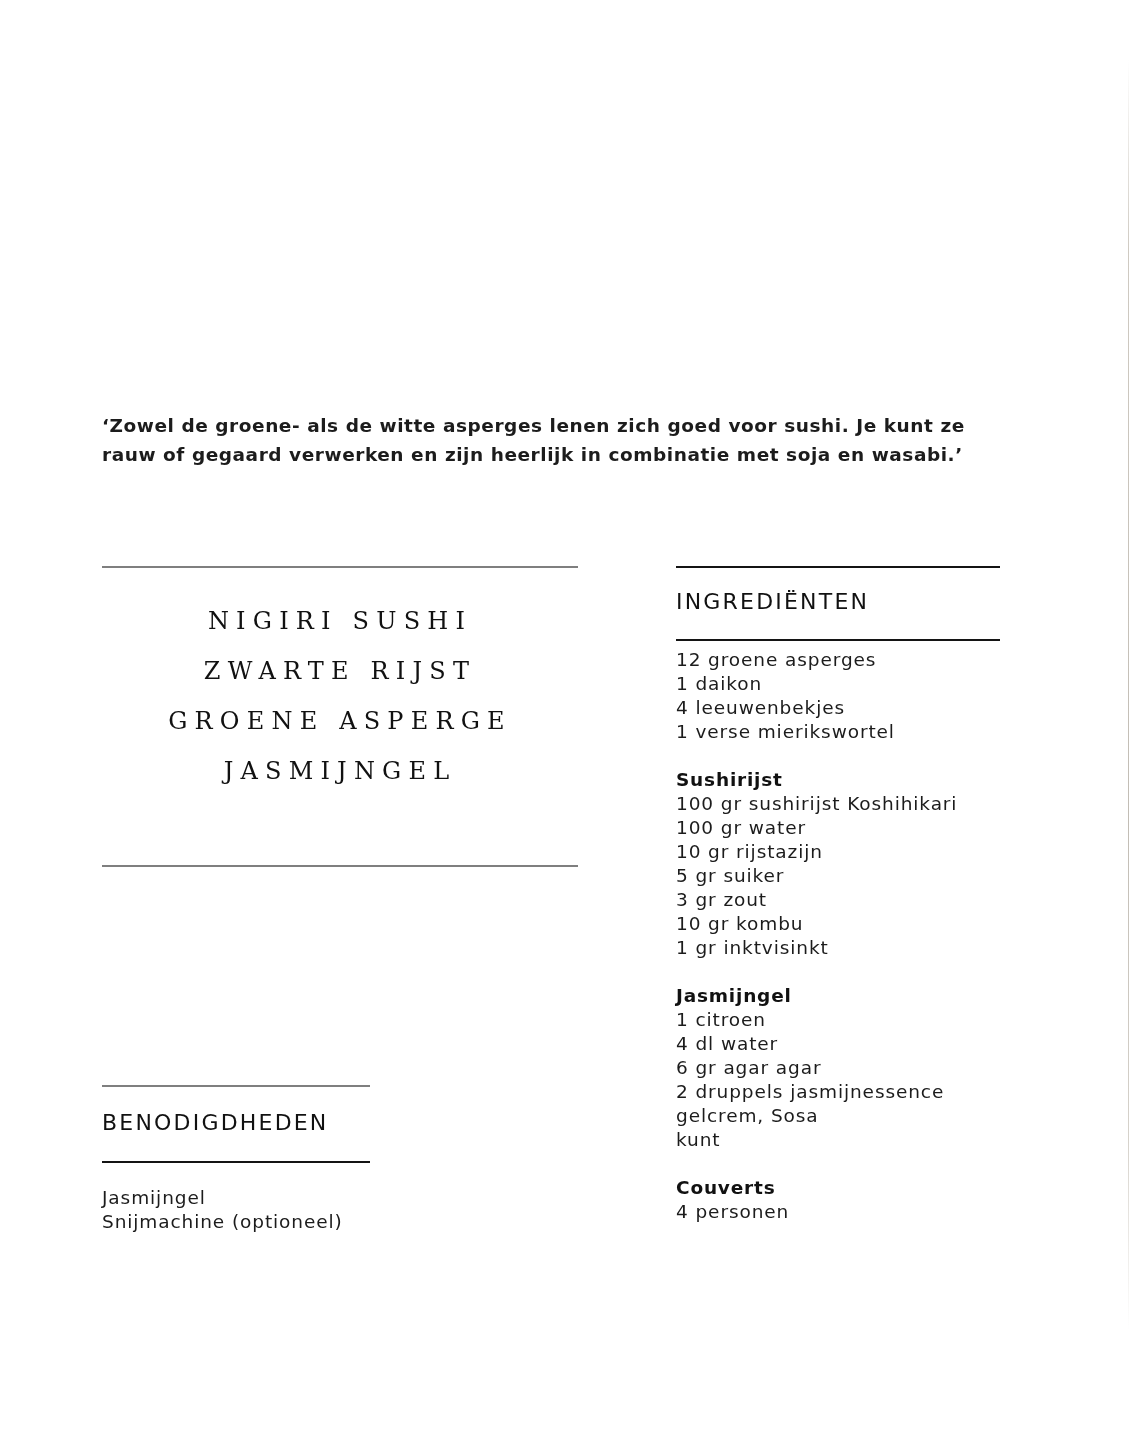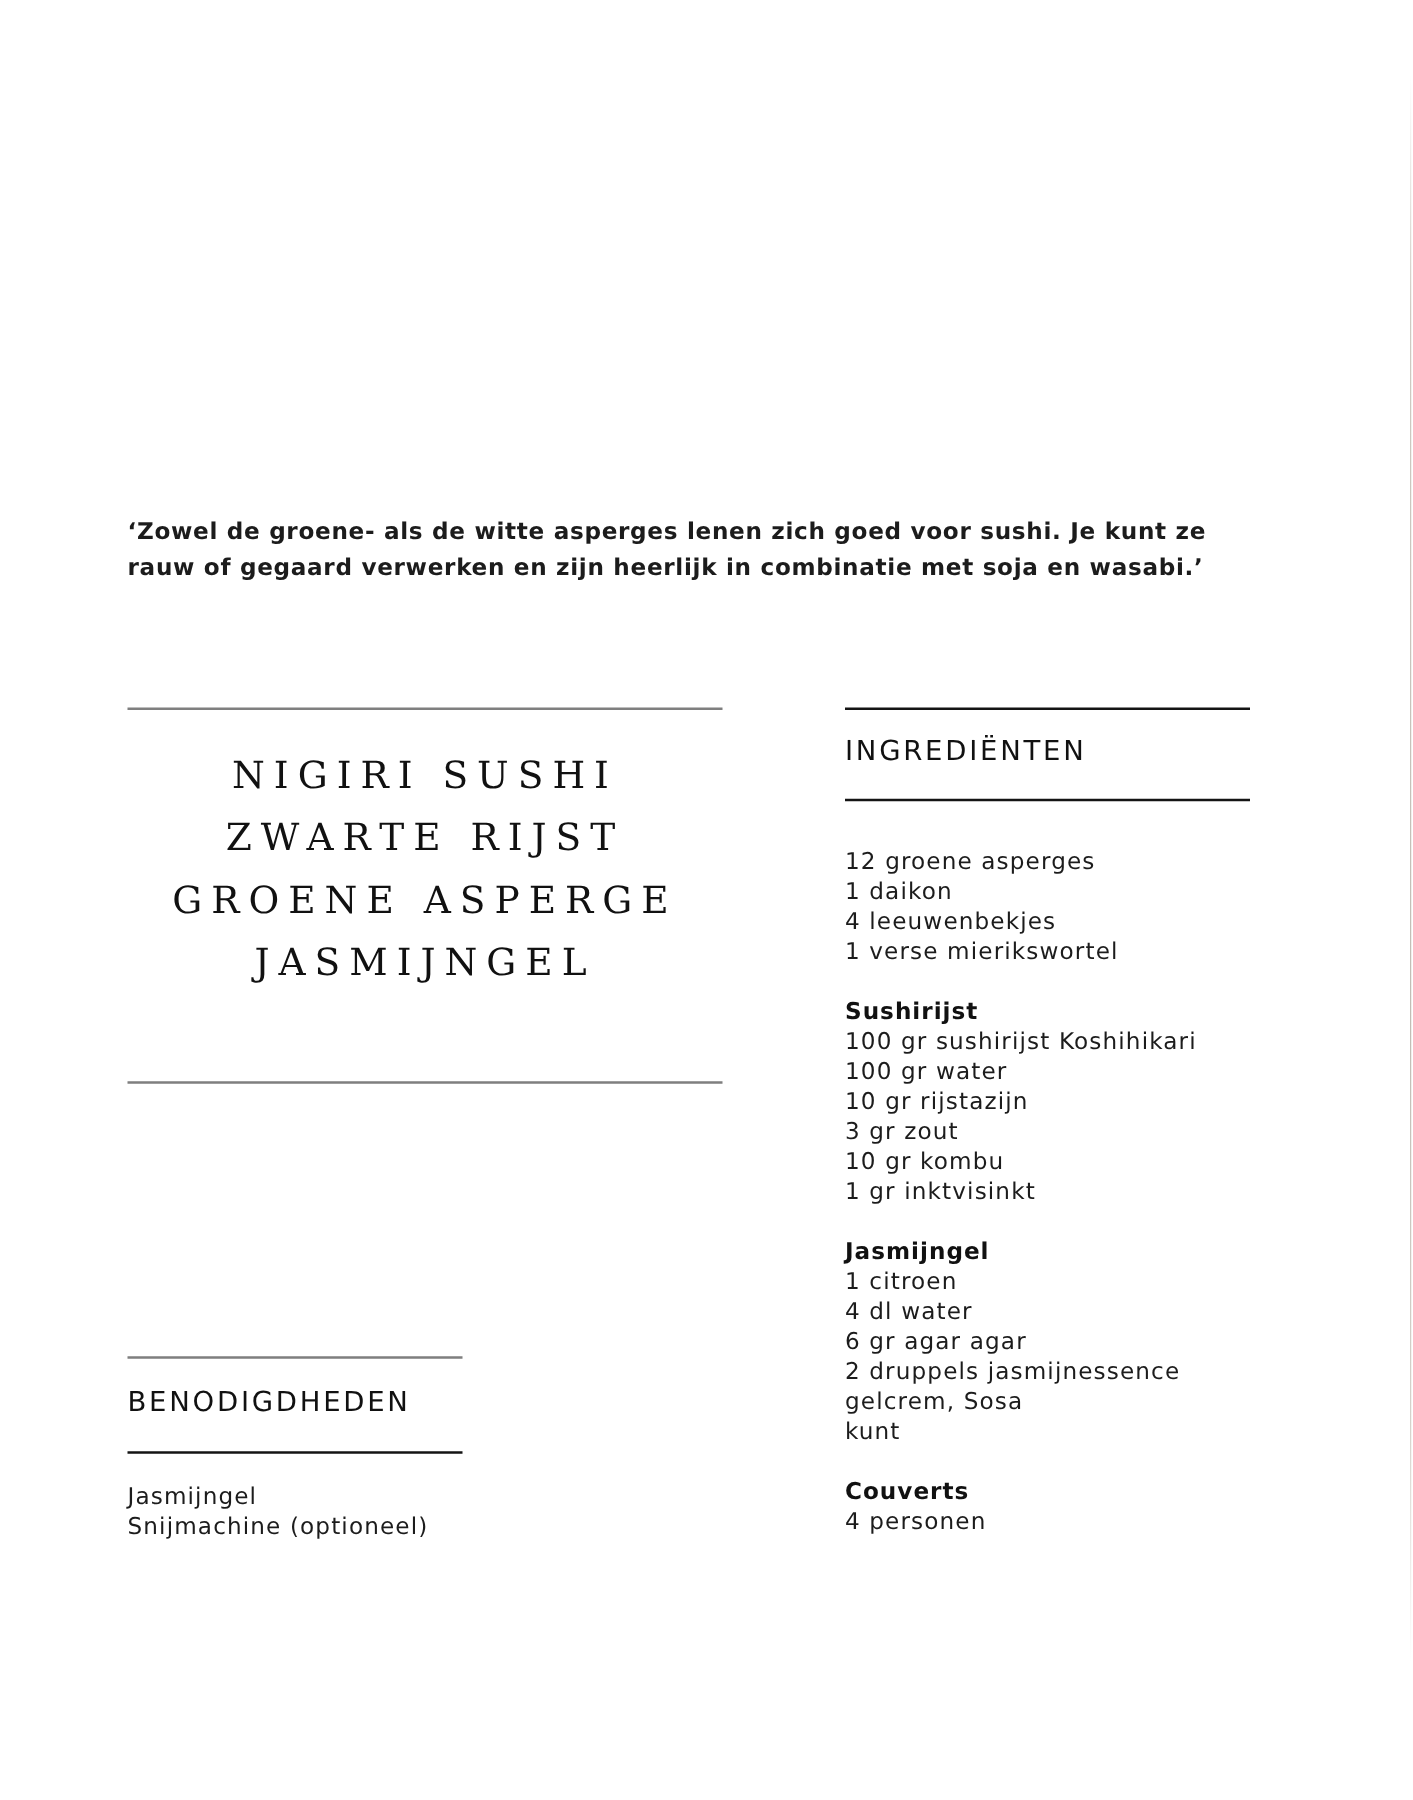--- a/index.html
+++ b/index.html
@@ -50,21 +50,21 @@
     .title-block {
       position: absolute;
       left: 102px;
       top: 596px;
       width: 476px;
       text-align: center;
     }
     .title-line {
       display: block;
       font-family: "DejaVu Serif", serif;
-      font-size: 30px;
+      font-size: 24px;
       line-height: 50px;
       letter-spacing: 7.2px;
       color: #111;
       font-weight: normal;
       white-space: nowrap;
     }
 
     .section-heading {
       position: absolute;
       font-size: 22px;
@@ -117,31 +117,32 @@
 <div class="rule-dark" style="left:102px; top:1161px; width:268px;"></div>
 <ul class="list" style="left:102px; top:1186px;">
   <li>Jasmijngel</li>
   <li>Snijmachine (optioneel)</li>
 </ul>
 
 <div class="rule-dark" style="left:676px; top:566px; width:324px;"></div>
 <h2 class="section-heading" style="left:676px; top:589px;">INGREDIËNTEN</h2>
 <div class="rule-dark" style="left:676px; top:639px; width:324px;"></div>
 
-<ul class="list" style="left:676px; top:678px;">
+<ul class="list" style="left:676px; top:648px;">
   <li>12 groene asperges</li>
   <li>1 daikon</li>
   <li>4 leeuwenbekjes</li>
   <li>1 verse mierikswortel</li>
   <li class="gap"></li>
 
   <li class="sub">Sushirijst</li>
   <li>100 gr sushirijst Koshihikari</li>
   <li>100 gr water</li>
   <li>10 gr rijstazijn</li>
+  <li>5 gr suiker</li>
   <li>3 gr zout</li>
   <li>10 gr kombu</li>
   <li>1 gr inktvisinkt</li>
   <li class="gap"></li>
 
   <li class="sub">Jasmijngel</li>
   <li>1 citroen</li>
   <li>4 dl water</li>
   <li>6 gr agar agar</li>
   <li>2 druppels jasmijnessence</li>

